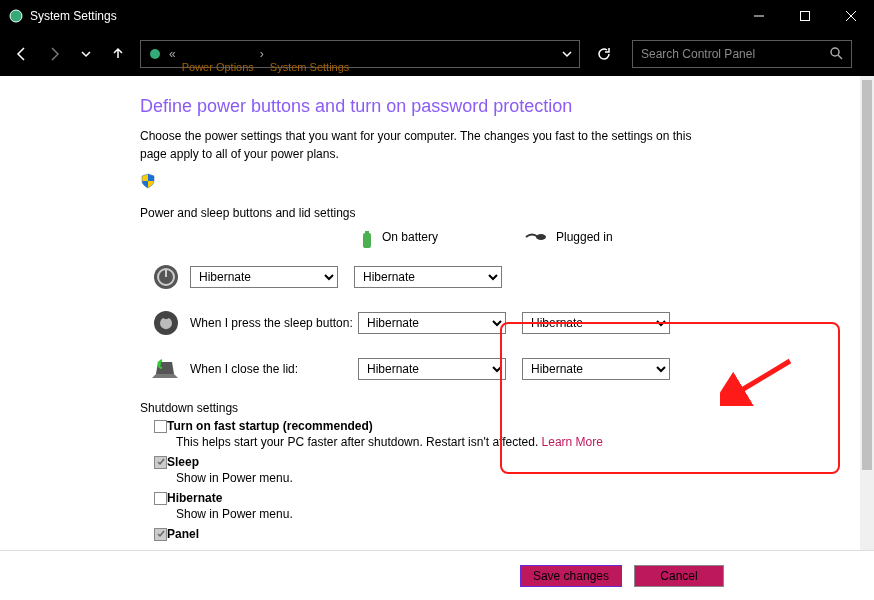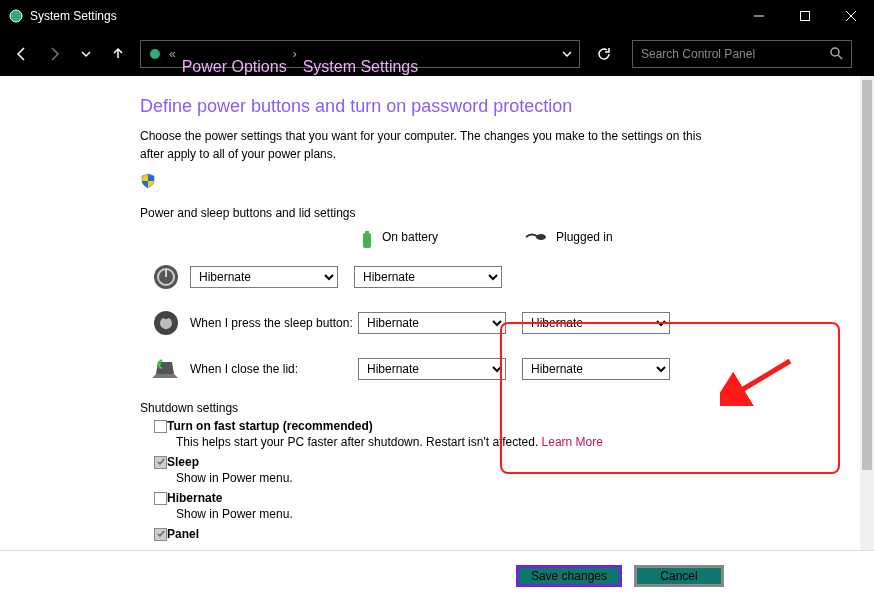--- a/index.html
+++ b/index.html
@@ -57,21 +57,21 @@
       border: 1px solid #5a5a5a;
       height: 28px;
       flex: 1;
       display: flex;
       align-items: center;
       padding: 0 6px;
       color: #fff;
       gap: 6px;
       max-width: 440px;
     }
-    .address-bar .crumb { color: #f0abfc; font-size: 16px; margin-top: 25px; }
+    .address-bar .crumb { color: #a16207; font-size: 11px; margin-top: 25px; }
     .address-bar .sep { color: #aaa; }
     .address-bar .addr-icon { width:16px; height:16px; display:inline-flex; align-items:center; justify-content:center; }
     .address-bar .addr-tail { margin-left:auto; display:flex; gap:6px; align-items:center; }
     .refresh-btn {
       width: 36px; height: 28px; display:flex; align-items:center; justify-content:center;
       margin-left: 6px;
     }
     .search-box {
       margin-left: 10px;
       background: #000;
@@ -215,22 +215,22 @@
       display: flex;
       align-items: center;
       justify-content: flex-end;
       padding-right: 150px;
       gap: 12px;
       background: #fff;
     }
     .bottombar button {
       min-width: 90px;
       height: 22px;
-      border: 3px solid #6d28d9;
-      background:#0f766e;
+      border: 1px solid #6d28d9;
+      background:#be185d;
       font-size:12px;
       padding: 0 12px;
     }
     .bottombar button.cancel { border-color:#888; }
   </style>
 </head>
 <body>
 
 <div class="titlebar">
   <span class="app-icon">
@@ -308,21 +308,21 @@
           <circle cx="6" cy="6" r="4" stroke="#aaa" fill="none" stroke-width="1.5"></circle>
           <line x1="9" y1="9" x2="13" y2="13" stroke="#aaa" stroke-width="1.5"></line>
         </svg>
     </span>
   </div>
 </div>
 
 <div class="content-wrap">
   <div class="content">
     <h1>Define power buttons and turn on password protection</h1>
-    <p class="desc">Choose the power settings that you want for your computer. The changes you make to the settings on this after apply to all of your power plans.</p>
+    <p class="desc">Choose the power settings that you want for your computer. The changes you fast to the settings on this page apply to all of your power plans.</p>
     <div class="shield-link">
       <span>
         <svg width="16" height="16">
             <path d="M8 1 L14 3 V8 C14 12 8 15 8 15 C8 15 2 12 2 8 V3 Z" fill="#ffcc00" stroke="#1e6fd6" stroke-width="0.5"></path>
             <path d="M8 1 L14 3 V8 L8 8 Z" fill="#1e6fd6"></path>
             <path d="M8 8 L2 8 V3 L8 1 Z" fill="#1e6fd6" opacity="0"></path>
             <path d="M2 8 L8 8 L8 15 C8 15 2 12 2 8 Z" fill="#1e6fd6"></path>
           </svg>
       </span>
     </div>

